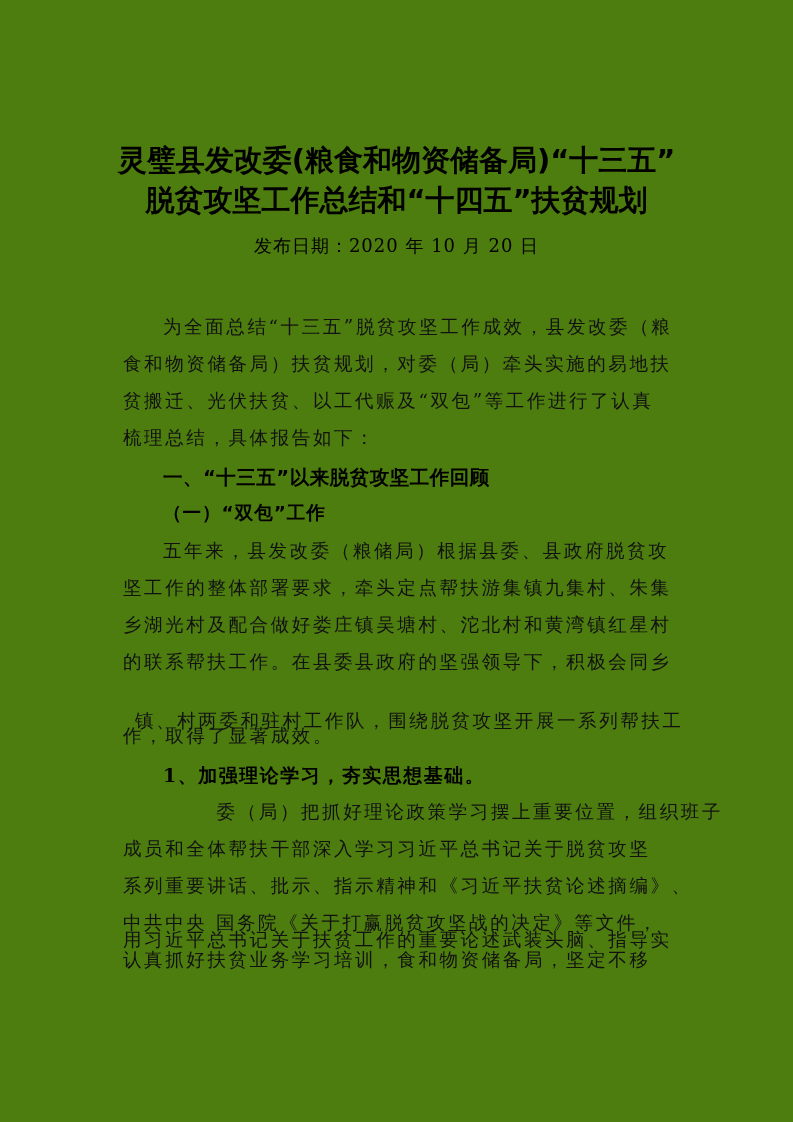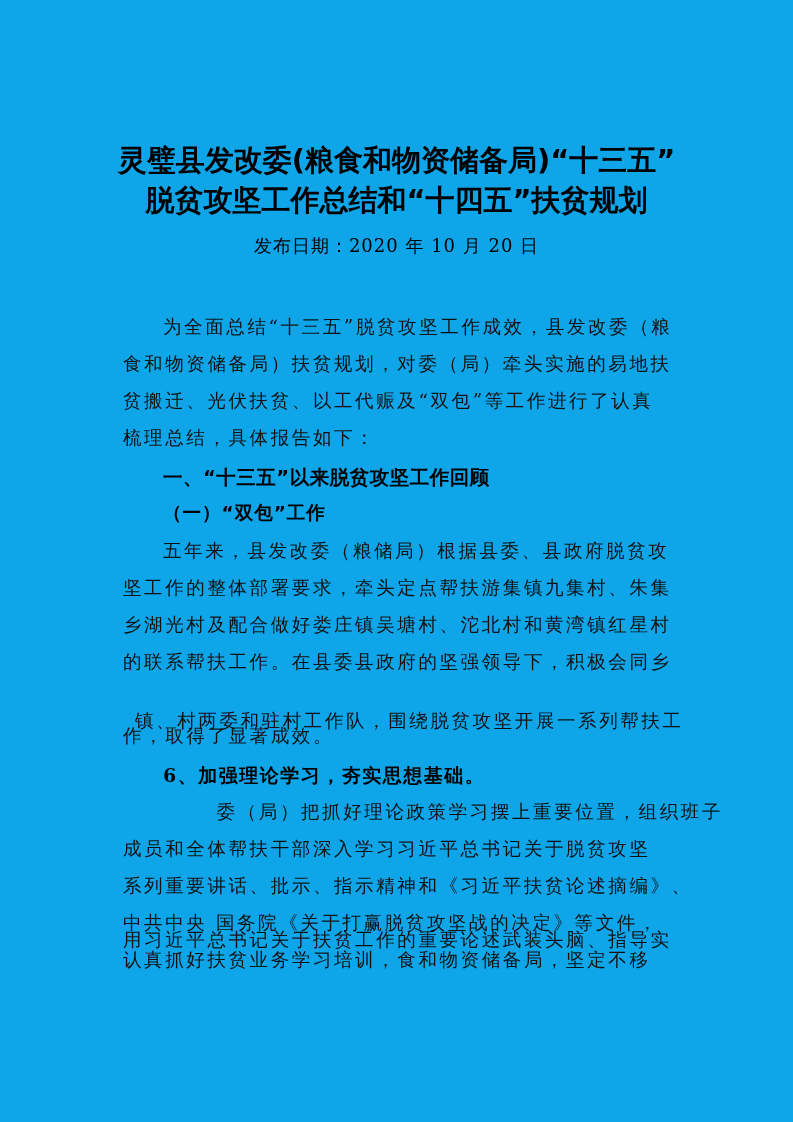--- a/index.html
+++ b/index.html
@@ -1,17 +1,17 @@
 <!DOCTYPE html>
 <html><head>
 <meta charset="utf-8">
 <style>
   html, body { margin: 0; padding: 0; background: #ffffff; }
   body { width: 793px; height: 1122px; position: relative; overflow: hidden; color: #000; }
-  .page { position: absolute; left: 0; top: 0; width: 793px; height: 1122px; background: #0ea5e9; }
+  .page { position: absolute; left: 0; top: 0; width: 793px; height: 1122px; background: #4d7c0f; }
   .title {
     position: absolute; left: 0; width: 793px; text-align: center;
     font-family: "DejaVu Sans", "Liberation Sans", sans-serif; font-weight: bold;
     font-size: 29px; line-height: 40px; white-space: nowrap; letter-spacing: 0px;
   }
   .date {
     position: absolute; left: 0; width: 793px; text-align: center;
     font-family: "DejaVu Serif", "Liberation Serif", serif;
     font-size: 18px; line-height: 24px; white-space: nowrap; letter-spacing: 1px;
   }
@@ -59,21 +59,21 @@
 
   <div>
     <div class="line indent" style="top:539px;">五年来，县发改委（粮储局）根据县委、县政府脱贫攻</div>
     <div class="line" style="top:576px;">坚工作的整体部署要求，牵头定点帮扶游集镇九集村、朱集</div>
     <div class="line" style="top:613px;">乡湖光村及配合做好娄庄镇吴塘村、沱北村和黄湾镇红星村</div>
     <div class="line" style="top:650px;">的联系帮扶工作。在县委县政府的坚强领导下，积极会同乡</div>
     <div class="line" style="top:709px;margin-left:12px;">镇、村两委和驻村工作队，围绕脱贫攻坚开展一系列帮扶工</div>
     <div class="line" style="top:724px;">作，取得了显著成效。</div>
   </div>
 
-  <div class="h3" style="top:762px;">6、加强理论学习，夯实思想基础。</div>
+  <div class="h3" style="top:762px;">1、加强理论学习，夯实思想基础。</div>
 
   <div>
     <div class="line indent" style="top:800px;text-align:right;">委（局）把抓好理论政策学习摆上重要位置，组织班子</div>
     <div class="line" style="top:837px;">成员和全体帮扶干部深入学习习近平总书记关于脱贫攻坚</div>
     <div class="line" style="top:874px;">系列重要讲话、批示、指示精神和《习近平扶贫论述摘编》、</div>
     <div class="line" style="top:911px;">中共中央 国务院《关于打赢脱贫攻坚战的决定》等文件，</div>
     <div class="line" style="top:948px;">认真抓好扶贫业务学习培训，食和物资储备局，坚定不移</div>
     <div class="line" style="top:928px;">用习近平总书记关于扶贫工作的重要论述武装头脑、指导实</div>
   </div>
 

